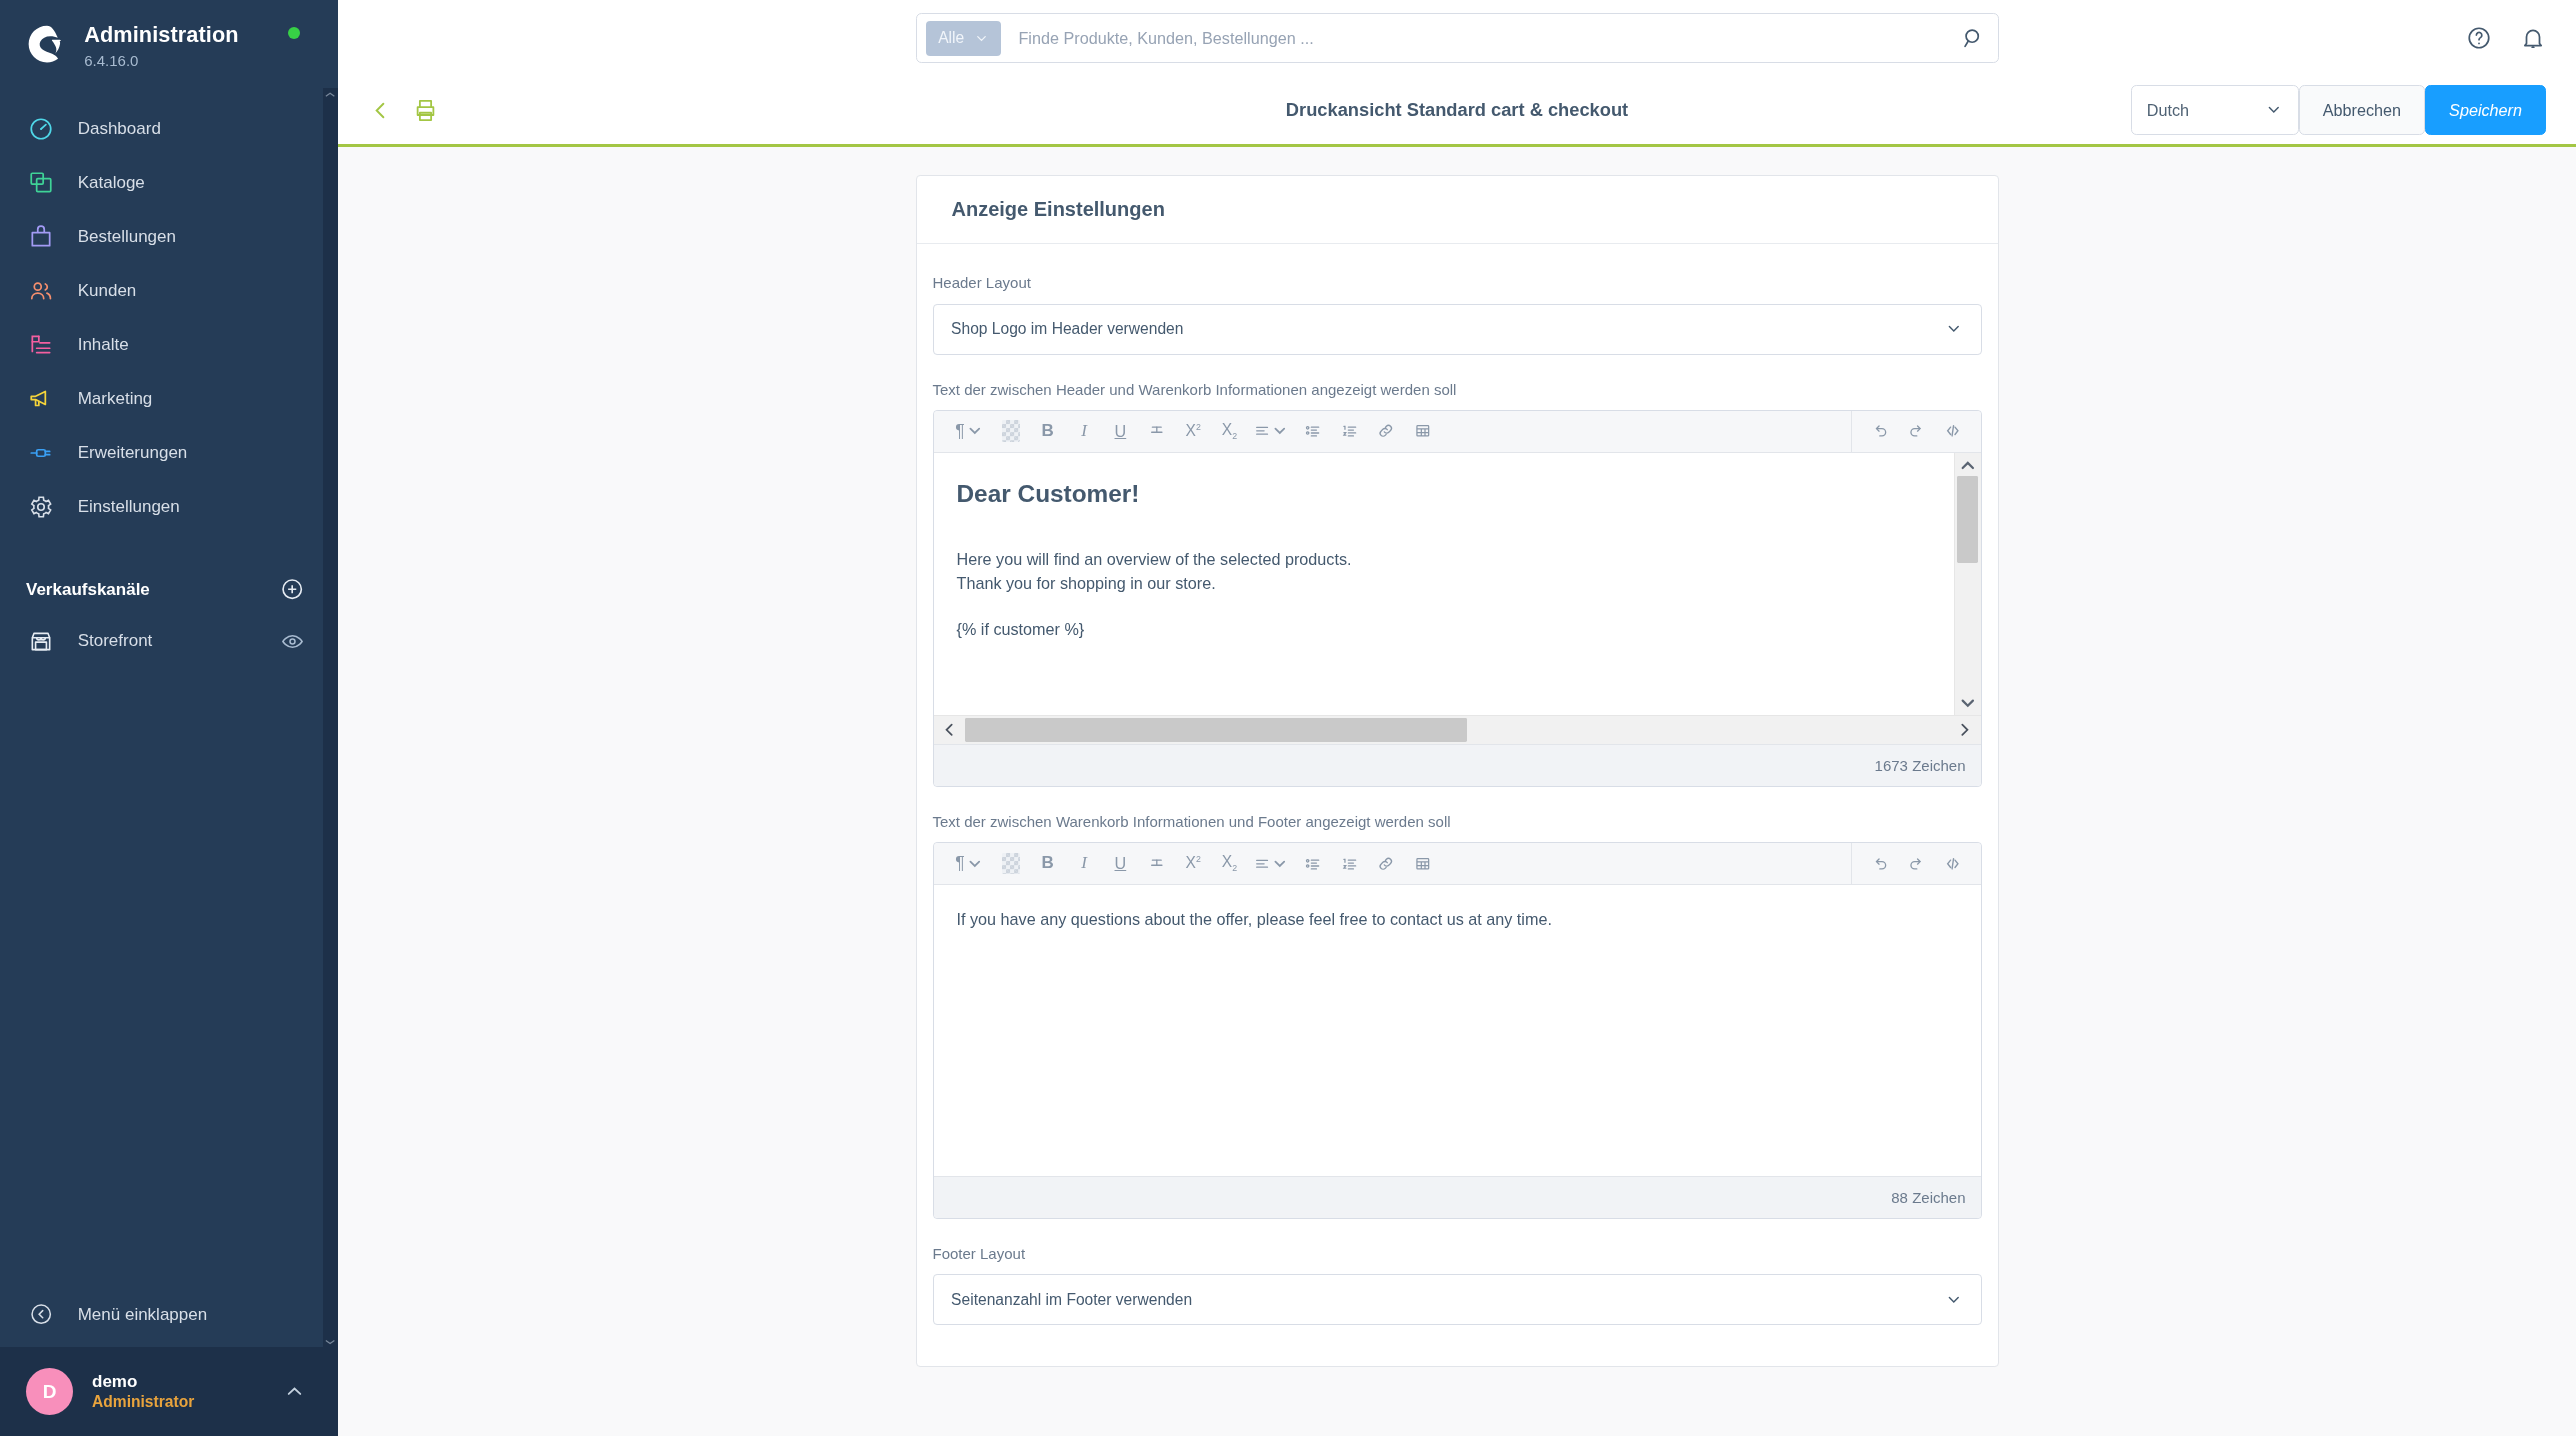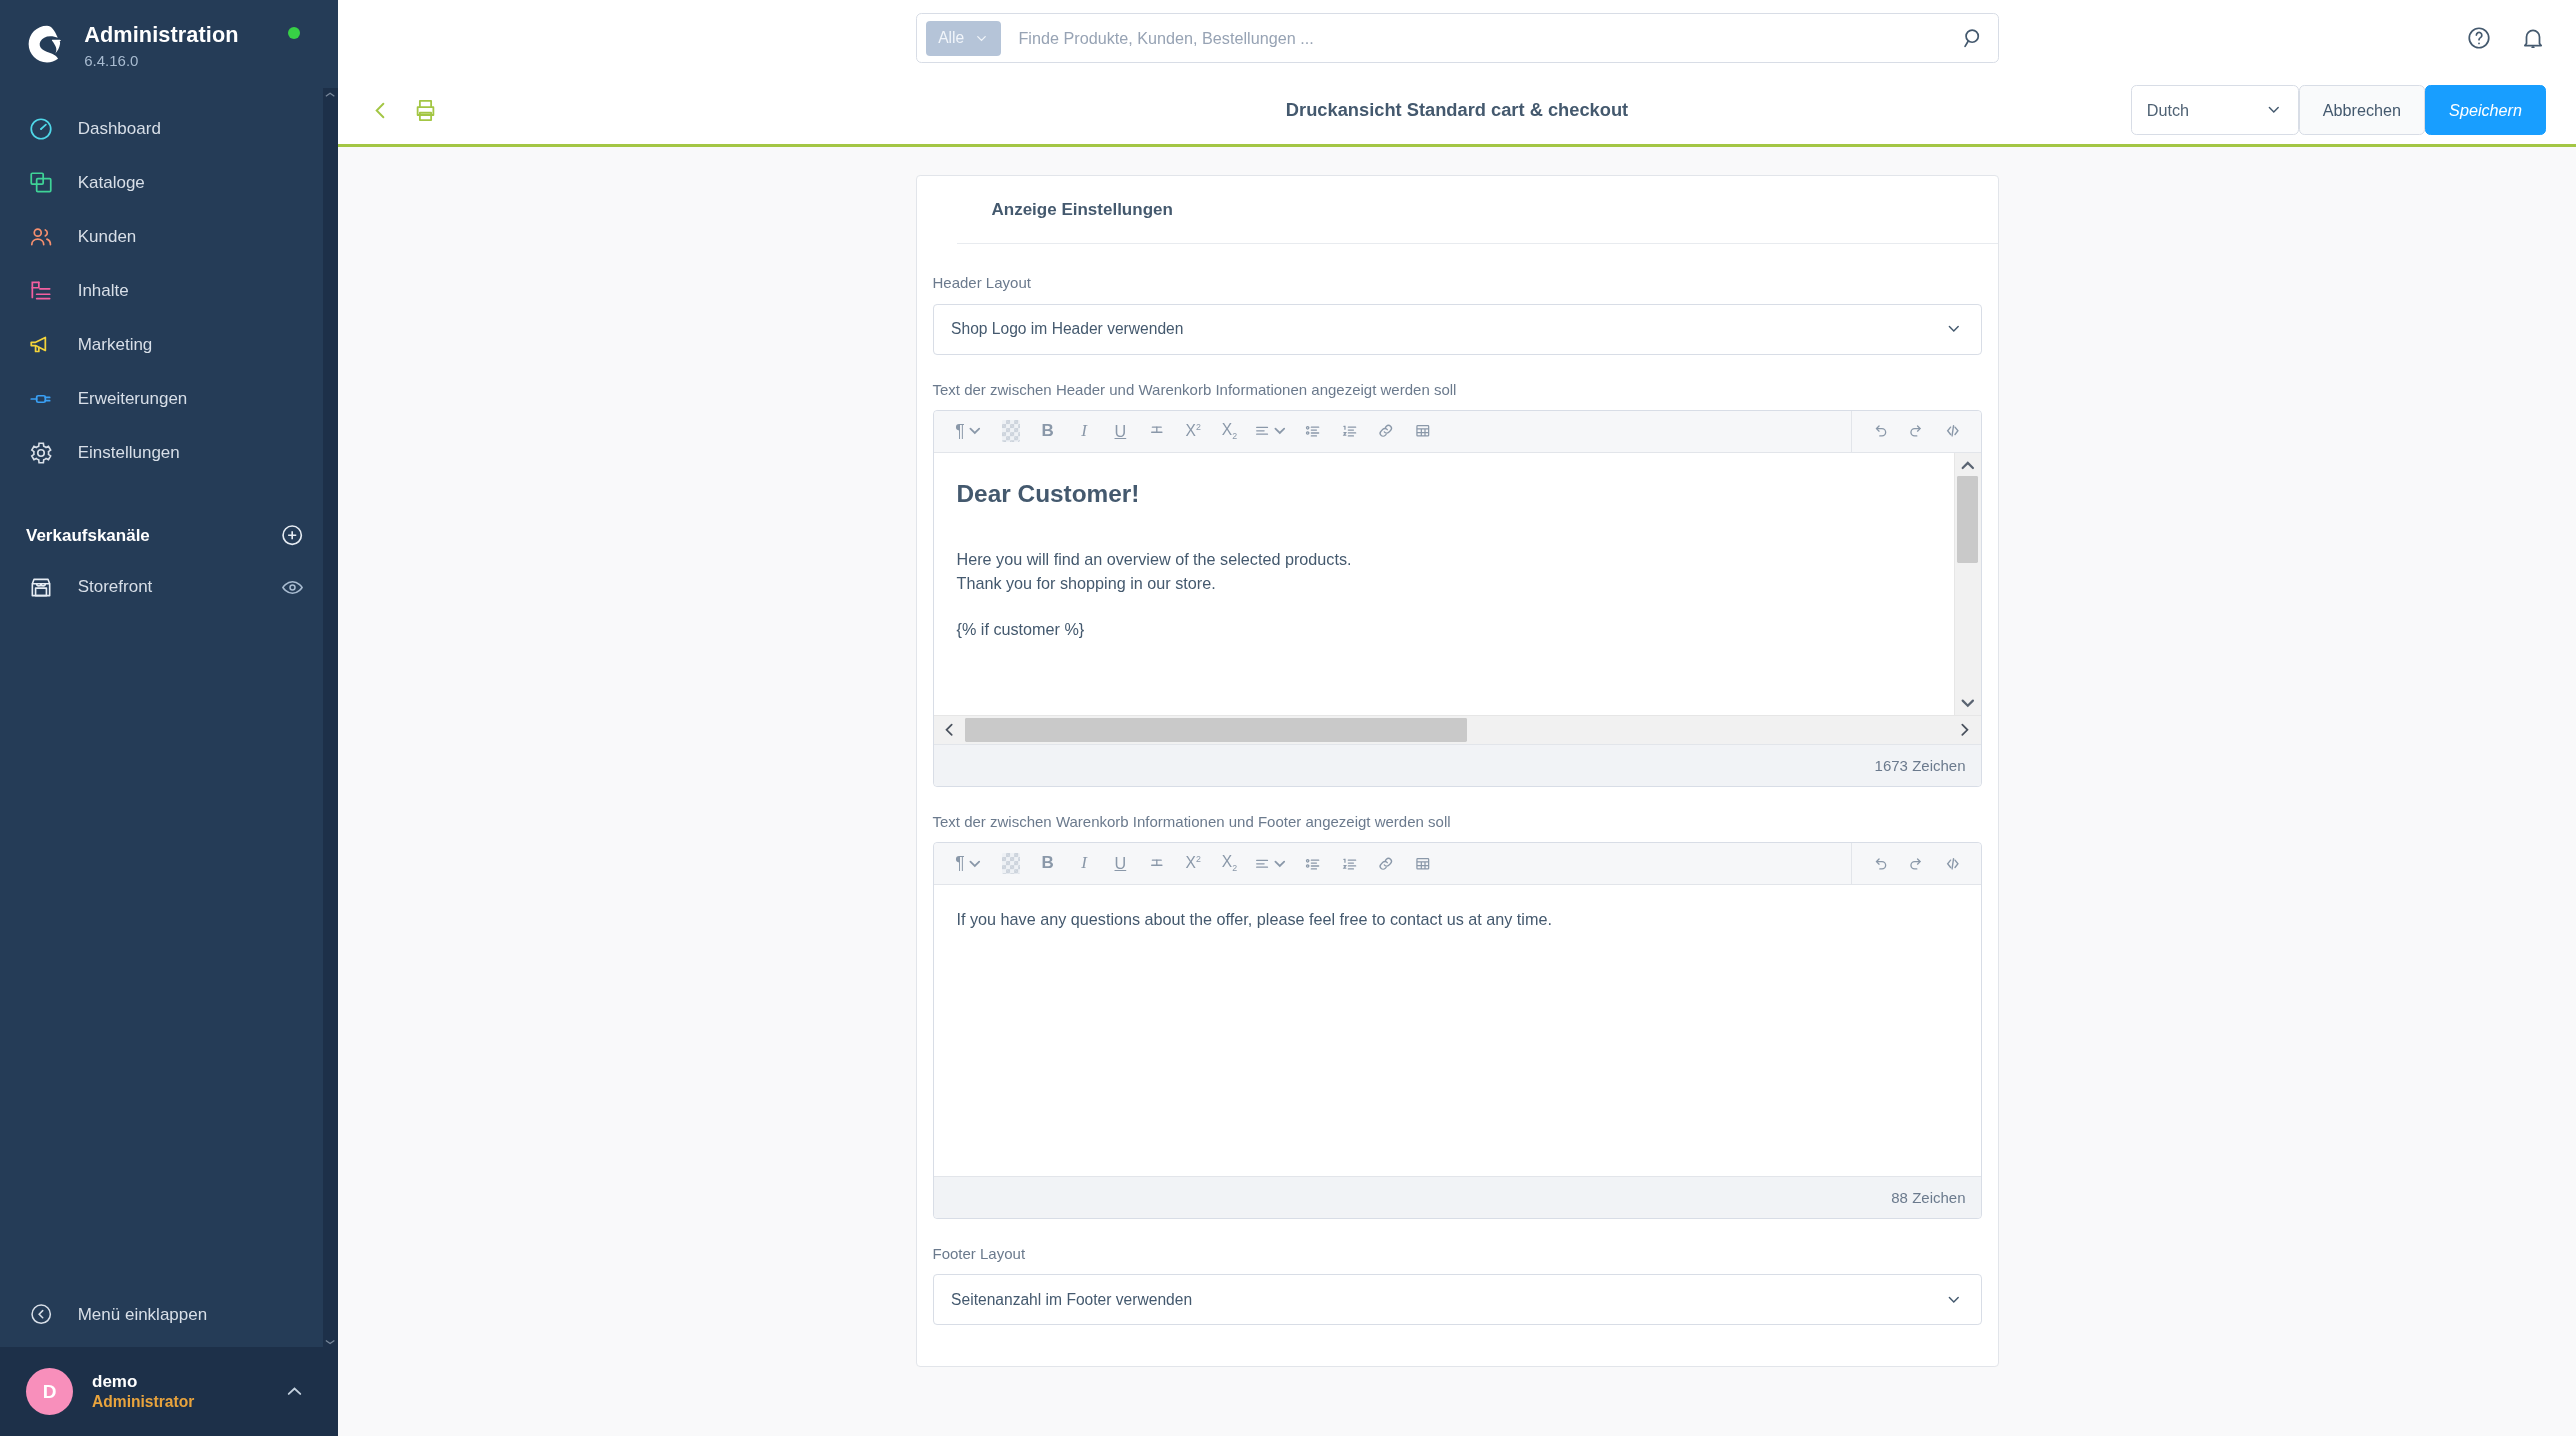--- a/index.html
+++ b/index.html
@@ -147,21 +147,21 @@
   .btn-primary { background: #189eff; border: 0.7px solid #189eff; color: #fff; font-style: italic; }
 
   .content { flex: 1 1 auto; overflow: hidden; padding-top: 0; }
   .card {
     width: 1083px; margin: 28.4px auto 0;
     background: #fff; border: 0.7px solid #e2e5ea; border-radius: 4.1px;
   }
   .card-head {
     height: 68px; display: flex; align-items: center;
     padding: 0 35px; border-bottom: 0.7px solid #e8ebef;
-    font-size: 17px; font-weight: bold; color: #44596e; margin-left: 40px;
+    font-size: 20px; font-weight: bold; color: #44596e;
   }
   .card-body { padding: 30px 16px 41px; }
 
   .field { margin-bottom: 26px; }
   .field-label { font-size: 15px; color: #6b7a8d; margin-bottom: 12.2px; }
   .select-box {
     height: 51px; border: 0.7px solid #d8dde6; border-radius: 4.1px;
     background: #fff; display: flex; align-items: center; justify-content: space-between;
     padding: 0 17.6px; font-size: 15.6px; color: #44596e; cursor: pointer;
   }
@@ -268,20 +268,29 @@
       <div class="sb-item">
         <span class="sb-ico">
           <svg viewBox="0 0 24 24" fill="none" stroke="#3fd397" stroke-width="1.6">
             <rect x="3" y="3" width="11" height="10" rx="1"></rect>
               <rect x="8" y="8" width="13" height="12" rx="1"></rect>
           </svg>
         </span>
         <span class="sb-label">Kataloge</span>
       </div>
 
+      <div class="sb-item">
+        <span class="sb-ico">
+          <svg viewBox="0 0 24 24" fill="none" stroke="#a39bf5" stroke-width="1.6" stroke-linejoin="round">
+            <path d="M4 8h16v12H4z"></path>
+              <path d="M9 8V5a3 3 0 016 0v3"></path>
+          </svg>
+        </span>
+        <span class="sb-label">Bestellungen</span>
+      </div>
 
       <div class="sb-item">
         <span class="sb-ico">
           <svg viewBox="0 0 24 24" fill="none" stroke="#f58f6e" stroke-width="1.6" stroke-linecap="round">
             <circle cx="9" cy="8" r="3.2"></circle>
               <path d="M3.5 19c0-3 2.5-5 5.5-5s5.5 2 5.5 5"></path>
             <path d="M16 5.5a3 3 0 010 5.5"></path>
               <path d="M17.5 14c2 .7 3.2 2.5 3.2 5"></path>
           </svg>
         </span>

